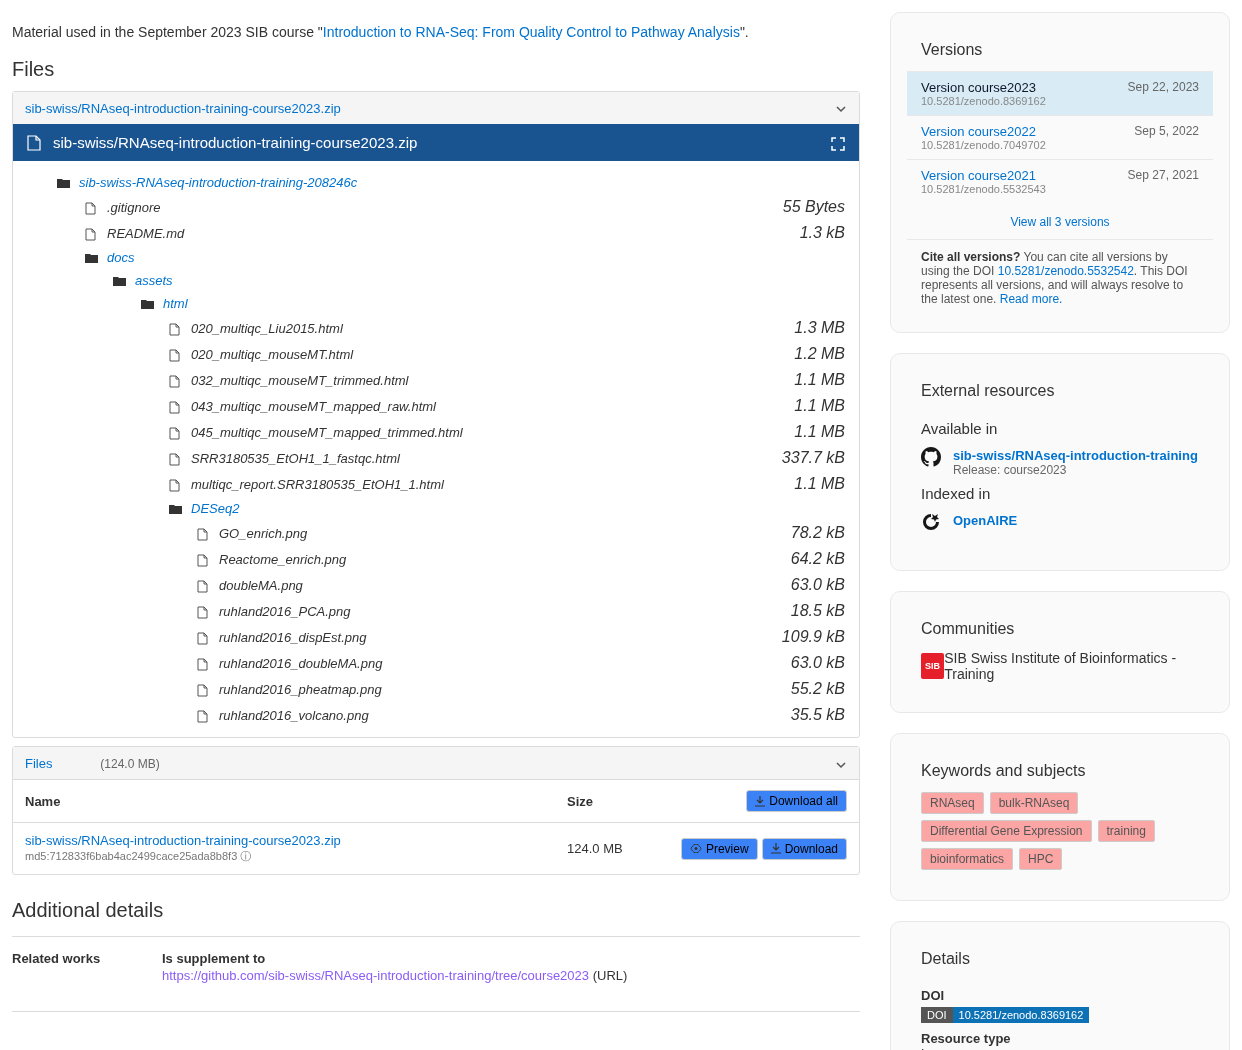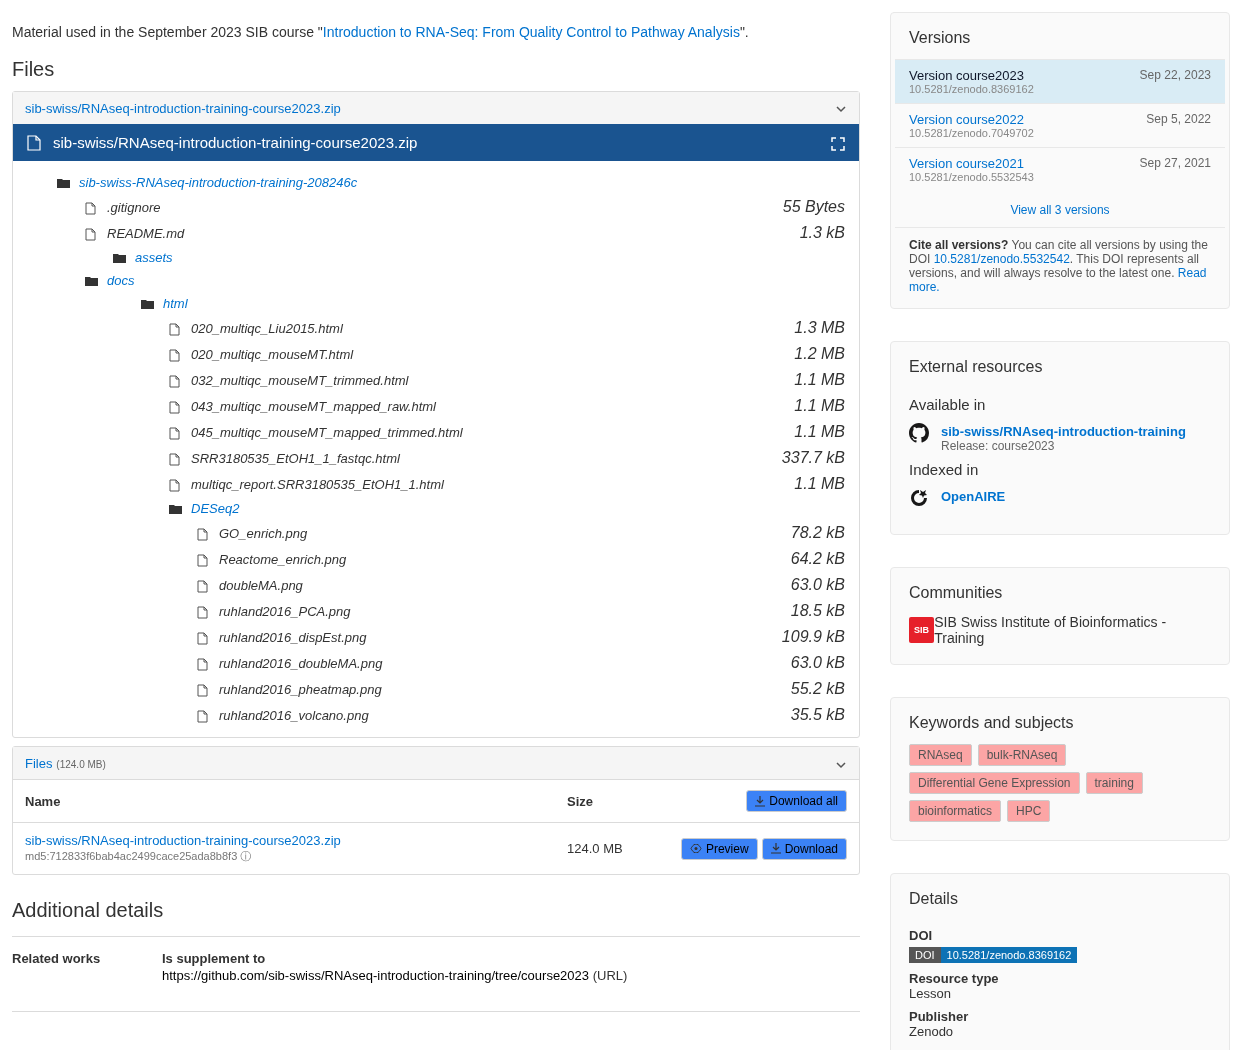--- a/index.html
+++ b/index.html
@@ -24,40 +24,40 @@
 .tree-line .size { color: #333; font-size: 16px; }
 .indent-0 { padding-left: 30px; }
 .indent-1 { padding-left: 58px; }
 .indent-2 { padding-left: 86px; }
 .indent-3 { padding-left: 114px; }
 .indent-4 { padding-left: 142px; }
 .indent-5 { padding-left: 170px; }
 .icon-slot { display: inline-block; width: 16px; margin-right: 6px; }
 .files-panel-header { background: #f5f5f5; padding: 8px 12px; display: flex; justify-content: space-between; align-items: center; border-bottom: 1px solid #dbdbdb; }
 .files-panel-header .label { color: #0073cf; font-size: 13px; }
-.files-panel-header .total { color: #666; font-size: 10px; }
+.files-panel-header .total { color: #666; font-size: 12px; margin-left: 44px; }
 .files-table { width: 100%; }
 .files-table-header { display: flex; padding: 10px 12px; border-bottom: 1px solid #dbdbdb; font-weight: 600; font-size: 13px; align-items: center; }
 .files-table-header .col-name { flex: 1; }
 .files-table-header .col-size { width: 150px; }
 .files-table-header .col-actions { width: 130px; text-align: right; }
 .btn-sm { border: 1px solid #ccc; background: #3b82f6; padding: 3px 8px; font-size: 12px; border-radius: 3px; cursor: pointer; display: inline-flex; align-items: center; gap: 4px; }
 .files-table-row { display: flex; padding: 10px 12px; align-items: center; font-size: 13px; }
 .files-table-row .col-name { flex: 1; }
 .files-table-row .col-name a { color: #0073cf; text-decoration: none; }
 .files-table-row .col-name .md5 { color: #777; font-size: 11px; }
 .files-table-row .col-size { width: 150px; }
 .files-table-row .col-actions { width: 130px; text-align: right; display: flex; justify-content: flex-end; gap: 4px; }
 h3.additional { font-size: 20px; font-weight: 400; margin: 24px 0 14px; }
 .details-row { display: flex; padding: 14px 0; border-top: 1px solid #dbdbdb; font-size: 13px; }
 .details-row .label { width: 150px; font-weight: 600; }
 .details-row .value { flex: 1; }
 .details-row .value .subhead { font-weight: 600; margin-bottom: 2px; }
-.details-row .value a { color: #000000; text-decoration: none; }
-.scard { border: 1px solid #e8e8e8; border-radius: 4px; background: #fafafa; margin-bottom: 32px; padding: 4px; }
+.details-row .value a { color: #8b5cf6; text-decoration: none; }
+.scard { border: 1px solid #e8e8e8; border-radius: 10px; background: #fafafa; margin-bottom: 20px; padding: 16px; }
 .scard-header { padding: 12px 14px; font-size: 16px; font-weight: 500; }
 .version-item { padding: 8px 14px; border-top: 1px solid #e8e8e8; }
 .version-item.active { background: #d9ecf5; }
 .version-item .row1 { display: flex; justify-content: space-between; font-size: 13px; }
 .version-item .row1 a { color: #0073cf; text-decoration: none; }
 .version-item.active .row1 .vname { color: #0f172a; }
 .version-item .row1 .date { color: #666; font-size: 12px; }
 .version-item .doi { color: #888; font-size: 11px; }
 .view-all { text-align: center; padding: 10px; }
 .view-all a { color: #0073cf; text-decoration: none; font-size: 12px; }
@@ -134,32 +134,32 @@
             <span class="size">55 Bytes</span>
           </div>
           <div class="tree-line indent-1">
             <span class="icon-slot"><svg width="11" height="13" viewBox="0 0 11 13">
                 <path d="M1 1h6l3 3v8H1z" fill="none" stroke="#555" stroke-width="1"></path>
                 <path d="M7 1v3h3" fill="none" stroke="#555" stroke-width="1"></path>
               </svg></span>
             <span class="name">README.md</span>
             <span class="size">1.3 kB</span>
           </div>
+          <div class="tree-line indent-1">
+            <span class="icon-slot"><svg width="13" height="11" viewBox="0 0 13 11">
+                <path d="M0 1h5l1 1h7v8H0z" fill="#333"></path>
+              </svg></span>
+            <span class="name"><a href="#">docs</a></span>
+            <span class="size"></span>
+          </div>
           <div class="tree-line indent-2">
             <span class="icon-slot"><svg width="13" height="11" viewBox="0 0 13 11">
                 <path d="M0 1h5l1 1h7v8H0z" fill="#333"></path>
               </svg></span>
             <span class="name"><a href="#">assets</a></span>
-            <span class="size"></span>
-          </div>
-          <div class="tree-line indent-1">
-            <span class="icon-slot"><svg width="13" height="11" viewBox="0 0 13 11">
-                <path d="M0 1h5l1 1h7v8H0z" fill="#333"></path>
-              </svg></span>
-            <span class="name"><a href="#">docs</a></span>
             <span class="size"></span>
           </div>
           <div class="tree-line indent-3">
             <span class="icon-slot"><svg width="13" height="11" viewBox="0 0 13 11">
                 <path d="M0 1h5l1 1h7v8H0z" fill="#333"></path>
               </svg></span>
             <span class="name"><a href="#">html</a></span>
             <span class="size"></span>
           </div>
           <div class="tree-line indent-4">

